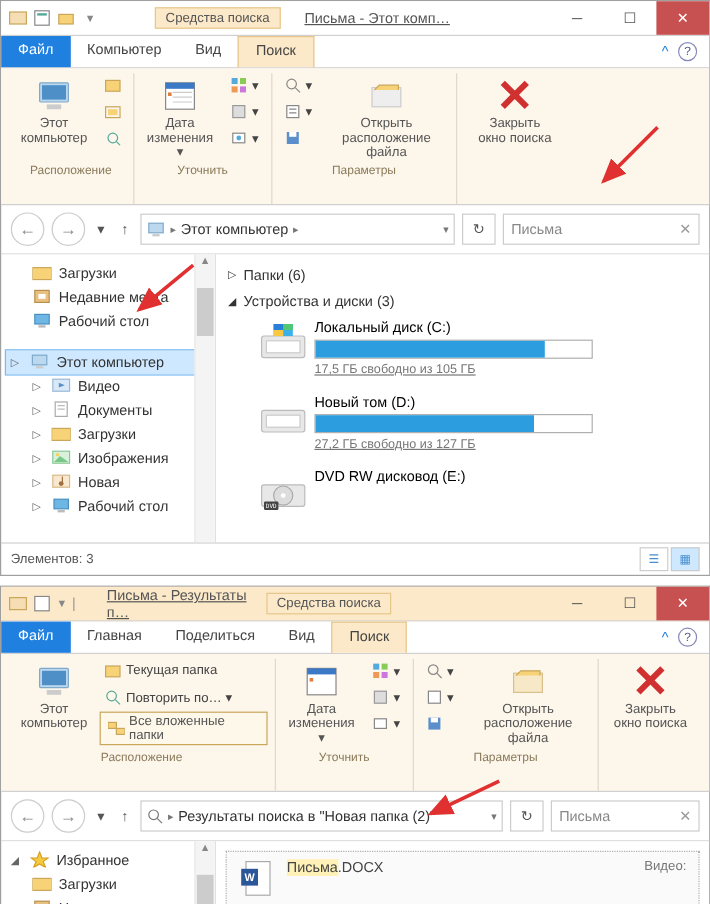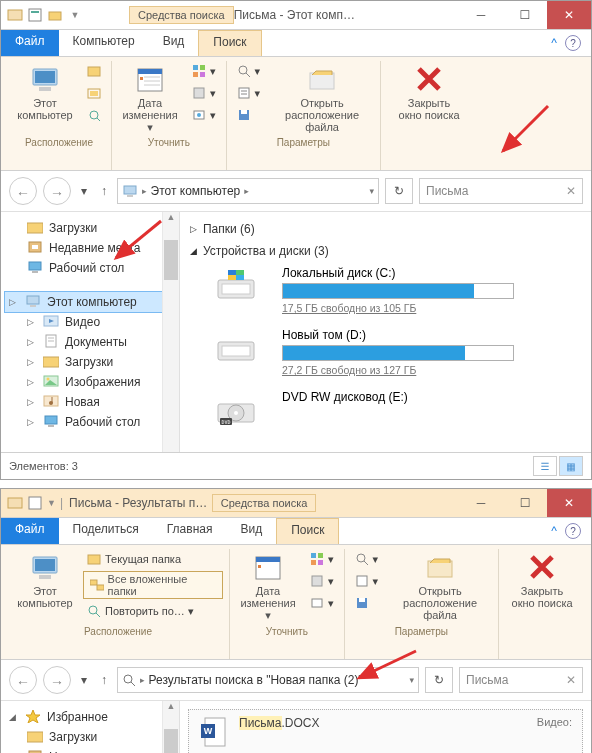--- a/index.html
+++ b/index.html
@@ -1,21 +1,21 @@
 <!DOCTYPE html>
 <html><head>
 <meta charset="utf-8">
 <style>
 body { margin:0; font-family:"Segoe UI",Tahoma,sans-serif; font-size:12px; background:#fff; color:#000; width:592px; }
 .window { border:1px solid #a0a0a0; margin-bottom:8px; position:relative; }
 .titlebar { background:#fff; height:28px; display:flex; align-items:center; border-bottom:1px solid #d0d0d0; }
 .qat { display:flex; align-items:center; gap:4px; padding:0 6px; height:100%; }
 .qat .ic { width:16px; height:16px; display:inline-flex; align-items:center; justify-content:center; }
 .title-tab { background:#fce9c9; border:1px solid #e6c68a; padding:2px 8px; color:#555; margin-left:40px; font-size:11px; }
-.window-title { flex:1; padding-left:0; color:#555; font-size:12px; }
+.window-title { flex:1; padding-left:20px; color:#555; font-size:12px;text-decoration:underline; }
 .win-controls { display:flex; height:100%; }
 .win-btn { width:44px; display:flex; align-items:center; justify-content:center; font-family:Arial; color:#555; }
 .win-btn.close { background:#c75050; color:#fff; }
 .ribbon-tabs { display:flex; background:#fff; height:26px; border-bottom:1px solid #d0d0d0; }
 .tab { padding:4px 14px; color:#444; cursor:pointer; }
 .tab.file { background:#2080e0; color:#fff; }
 .tab.active { background:#fce9c9; border:1px solid #e6c68a; border-bottom:none; color:#444; }
 .ribbon-help { margin-left:auto; display:flex; align-items:center; gap:8px; padding-right:10px; color:#2080e0; }
 .ribbon-body { background:#fdf6eb; padding:4px 6px 0; display:flex; border-bottom:1px solid #d0d0d0; }
 .ribbon-group { display:flex; flex-direction:column; align-items:center; border-right:1px solid #e0d8c8; padding:0 6px; }
@@ -40,21 +40,21 @@
 .sbar-scroll { position:absolute; right:0; top:0; bottom:0; width:16px; background:#f4f4f4; border-left:1px solid #e8e8e8; }
 .sbar-thumb { width:14px; height:40px; background:#ccc; margin:18px auto 0; }
 .tree-item { display:flex; align-items:center; gap:6px; padding:2px 4px; color:#333; }
 .tree-item.sel { background:#cde8ff; outline:1px solid #7abaf2; }
 .tree-item .ti-icon { width:16px; height:16px; }
 .tree-indent1 { margin-left:18px;align-items:center; }
 .tree-caret { font-size:9px; color:#666; width:10px; }
 .main { flex:1; padding:8px 10px; overflow:auto; }
 .section-head { display:flex; align-items:center; gap:6px; margin:2px 0 8px; color:#333; font-size:12px; }
 .section-head .caret { font-size:9px; }
-.drive-row { display:flex; gap:24px; margin:6px 0 14px 24px; }
+.drive-row { display:flex; gap:4px; margin:6px 0 14px 24px; }
 .drive-icon { width:44px; height:40px; }
 .drive-info { flex:1; }
 .usage-bar { width:230px; height:14px; border:1px solid #b0b0b0; margin:3px 0; background:#fff; }
 .usage-fill { height:100%; background:#2c9ee0; }
 .small-gray { color:#777; font-size:10.5px;text-decoration:underline; }
 .statusbar { border-top:1px solid #d0d0d0; display:flex; align-items:center; padding:3px 8px; color:#555; font-size:11px; }
 .statusbar .views { margin-left:auto; display:flex; gap:2px; }
 .view-btn { width:22px; height:18px; border:1px solid #ccc; display:flex; align-items:center; justify-content:center; color:#4a90d0; font-size:10px; }
 .hd-glyph { font-family:monospace; }
 svg { display:block; }
@@ -467,22 +467,22 @@
     <div style="flex:1"></div>
     <div class="win-controls">
       <div class="win-btn">─</div>
       <div class="win-btn">☐</div>
       <div class="win-btn close">✕</div>
     </div>
   </div>
 
   <div class="ribbon-tabs">
     <div class="tab file">Файл</div>
+    <div class="tab">Главная</div>
     <div class="tab">Поделиться</div>
-    <div class="tab">Главная</div>
     <div class="tab">Вид</div>
     <div class="tab active">Поиск</div>
     <div class="ribbon-help">^ <span style="border:1px solid #88b;border-radius:50%;width:14px;height:14px;display:inline-flex;align-items:center;justify-content:center;font-size:10px;color:#558">?</span></div>
   </div>
 
   <div class="ribbon-body">
     <div class="ribbon-group">
       <div class="ribbon-group-inner">
         <div class="big-tool">
           <span class="bi">
@@ -494,33 +494,33 @@
             </span>
           <div class="lbl"><span>Этот</span><br><span>компьютер</span></div>
         </div>
         <div class="mini-col" style="width:140px">
           <div class="mini-btn">
               <svg width="14" height="14">
                 <rect x="1" y="3" width="12" height="9" fill="#f7d276" stroke="#c9a65a"></rect>
               </svg>
               <span>Текущая папка</span>
             </div>
+          <div class="mini-btn">
+              <svg width="14" height="14">
+                <circle cx="6" cy="6" r="4" fill="none" stroke="#5a9"></circle>
+                <path d="M9 9 L13 13" stroke="#5a9"></path>
+              </svg>
+              <span>Повторить по… ▾</span>
+            </div>
           <div class="mini-btn pill" style="border-color:#c9a65a">
               <svg width="14" height="14">
                 <rect x="0" y="2" width="7" height="5" fill="#f7d276" stroke="#c9a65a"></rect>
                 <rect x="7" y="7" width="7" height="5" fill="#f7d276" stroke="#c9a65a"></rect>
               </svg>
               <span>Все вложенные папки</span>
-            </div>
-          <div class="mini-btn">
-              <svg width="14" height="14">
-                <circle cx="6" cy="6" r="4" fill="none" stroke="#5a9"></circle>
-                <path d="M9 9 L13 13" stroke="#5a9"></path>
-              </svg>
-              <span>Повторить по… ▾</span>
             </div>
         </div>
       </div>
       <div class="grp-label">Расположение</div>
     </div>
 
     <div class="ribbon-group">
       <div class="ribbon-group-inner">
         <div class="big-tool">
           <span class="bi">

